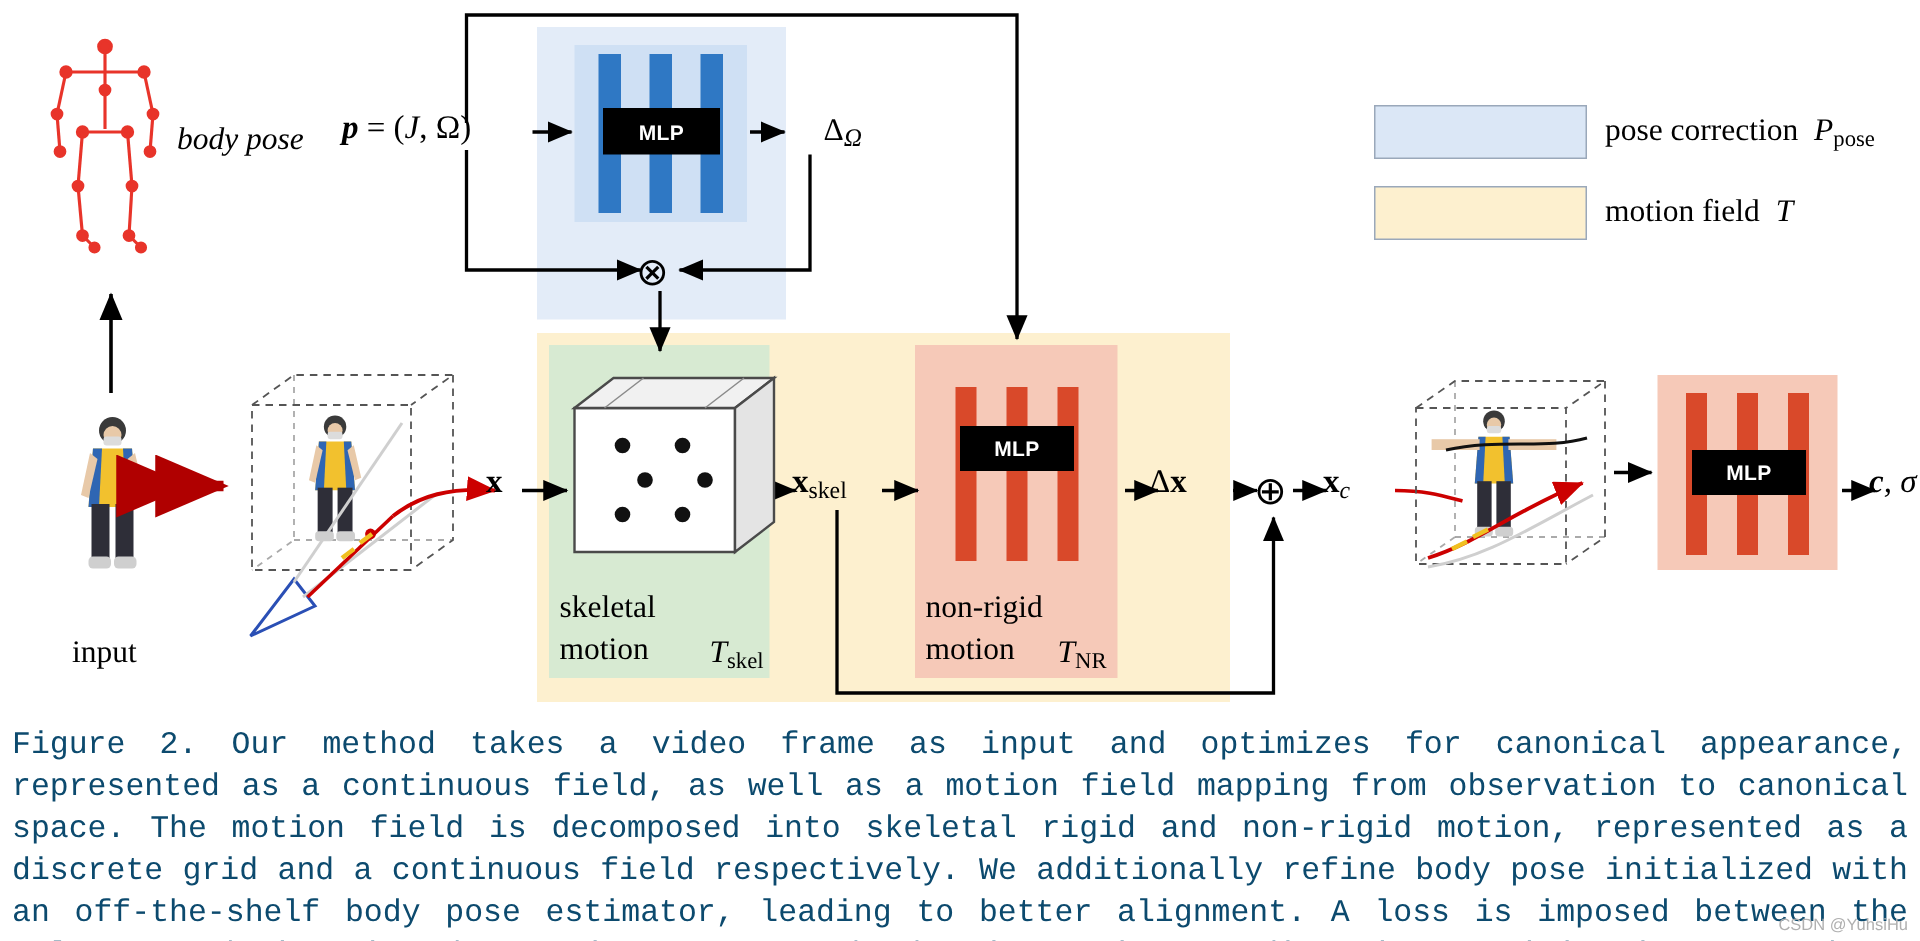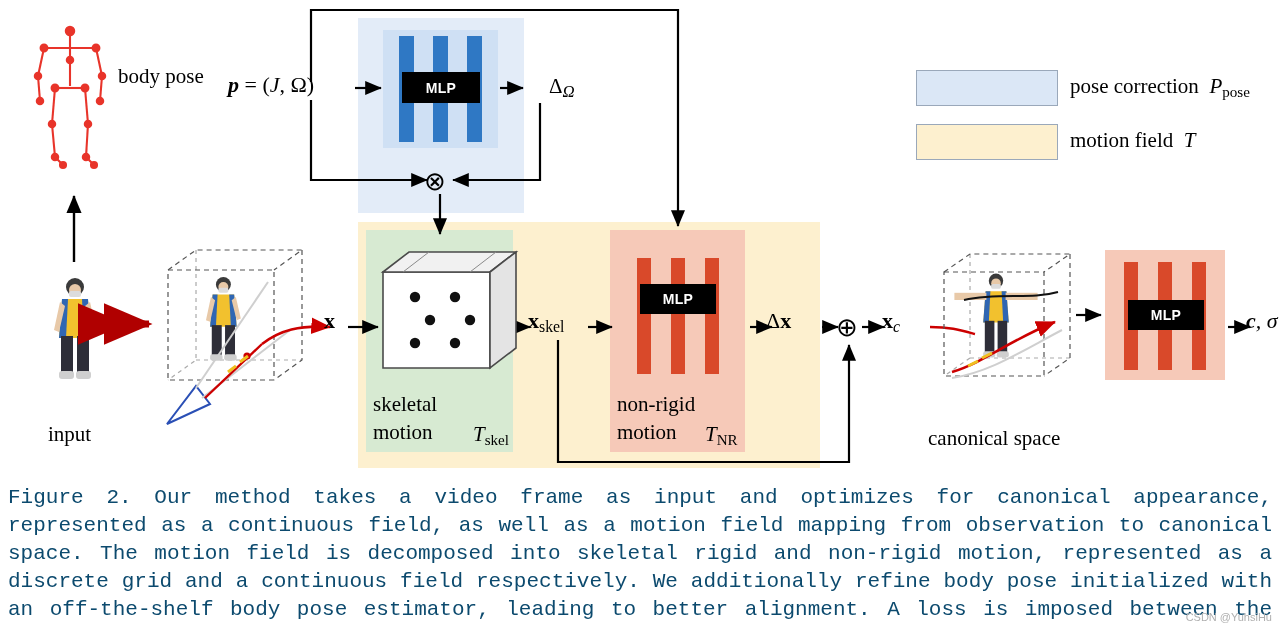--- a/index.html
+++ b/index.html
@@ -290,21 +290,21 @@
     <div class="mlp-chip" style="left:17px;top:32px;width:76px;height:30px;">MLP</div>
   </div>
 
   <div class="mlpblock-red" style="position:absolute;left:1112px;top:258px;width:108px;height:116px;background:transparent;">
     <div class="bar" style="left:12px;top:4px;height:108px;"></div>
     <div class="bar" style="left:46px;top:4px;height:108px;"></div>
     <div class="bar" style="left:80px;top:4px;height:108px;"></div>
     <div class="mlp-chip" style="left:16px;top:42px;width:76px;height:30px;">MLP</div>
   </div>
 
-  <div class="lbl" style="left:118px;top:64px;font-size:21px;">body pose</div>
+  <div class="lbl" style="left:118px;top:80px;font-size:21px;font-style:italic;">body pose</div>
   <div class="lbl" style="left:228px;top:72px;font-size:22px;">
     <b class="it">p</b> = (<span class="it">J</span>,&nbsp;Ω)
   </div>
   <div class="lbl" style="left:523px;top:74px;font-size:21px;margin-left:26px;">Δ<span class="it" style="font-size:0.8em;vertical-align:-0.25em;">Ω</span></div>
 
   <div class="lbl" style="left:324px;top:308px;font-size:22px;"><b>x</b></div>
   <div class="lbl" style="left:528px;top:308px;font-size:22px;"><b>x</b><span class="sub">skel</span></div>
   <div class="lbl" style="left:766px;top:308px;font-size:22px;">Δ<b>x</b></div>
   <div class="lbl" style="left:882px;top:308px;font-size:22px;"><b>x</b><span class="sub it">c</span></div>
   <div class="lbl" style="left:1246px;top:308px;font-size:22px;font-style:italic;"><b>c</b>, σ</div>
@@ -314,21 +314,20 @@
 
   <div class="lbl" style="left:373px;top:392px;font-size:21px;">skeletal</div>
   <div class="lbl" style="left:373px;top:420px;font-size:21px;">motion</div>
   <div class="lbl" style="left:473px;top:422px;font-size:21px;"><span class="it">T</span><span class="sub">skel</span></div>
 
   <div class="lbl" style="left:617px;top:392px;font-size:21px;">non-rigid</div>
   <div class="lbl" style="left:617px;top:420px;font-size:21px;">motion</div>
   <div class="lbl" style="left:705px;top:422px;font-size:21px;"><span class="it">T</span><span class="sub">NR</span></div>
 
   <div class="lbl" style="left:48px;top:422px;font-size:21px;">input</div>
-  <div class="lbl" style="left:928px;top:426px;font-size:21px;">canonical space</div>
 
   <div class="legend-swatch" style="left:916px;top:70px;width:140px;height:34px;background:#dbe7f6;"></div>
   <div class="lbl" style="left:1070px;top:74px;font-size:21px;">
     <span>pose correction</span>
     <span class="it">&nbsp;P</span><span class="sub">pose</span>
   </div>
 
   <div class="legend-swatch" style="left:916px;top:124px;width:140px;height:34px;background:#fdf0cf;"></div>
   <div class="lbl" style="left:1070px;top:128px;font-size:21px;">
     <span>motion field</span>

